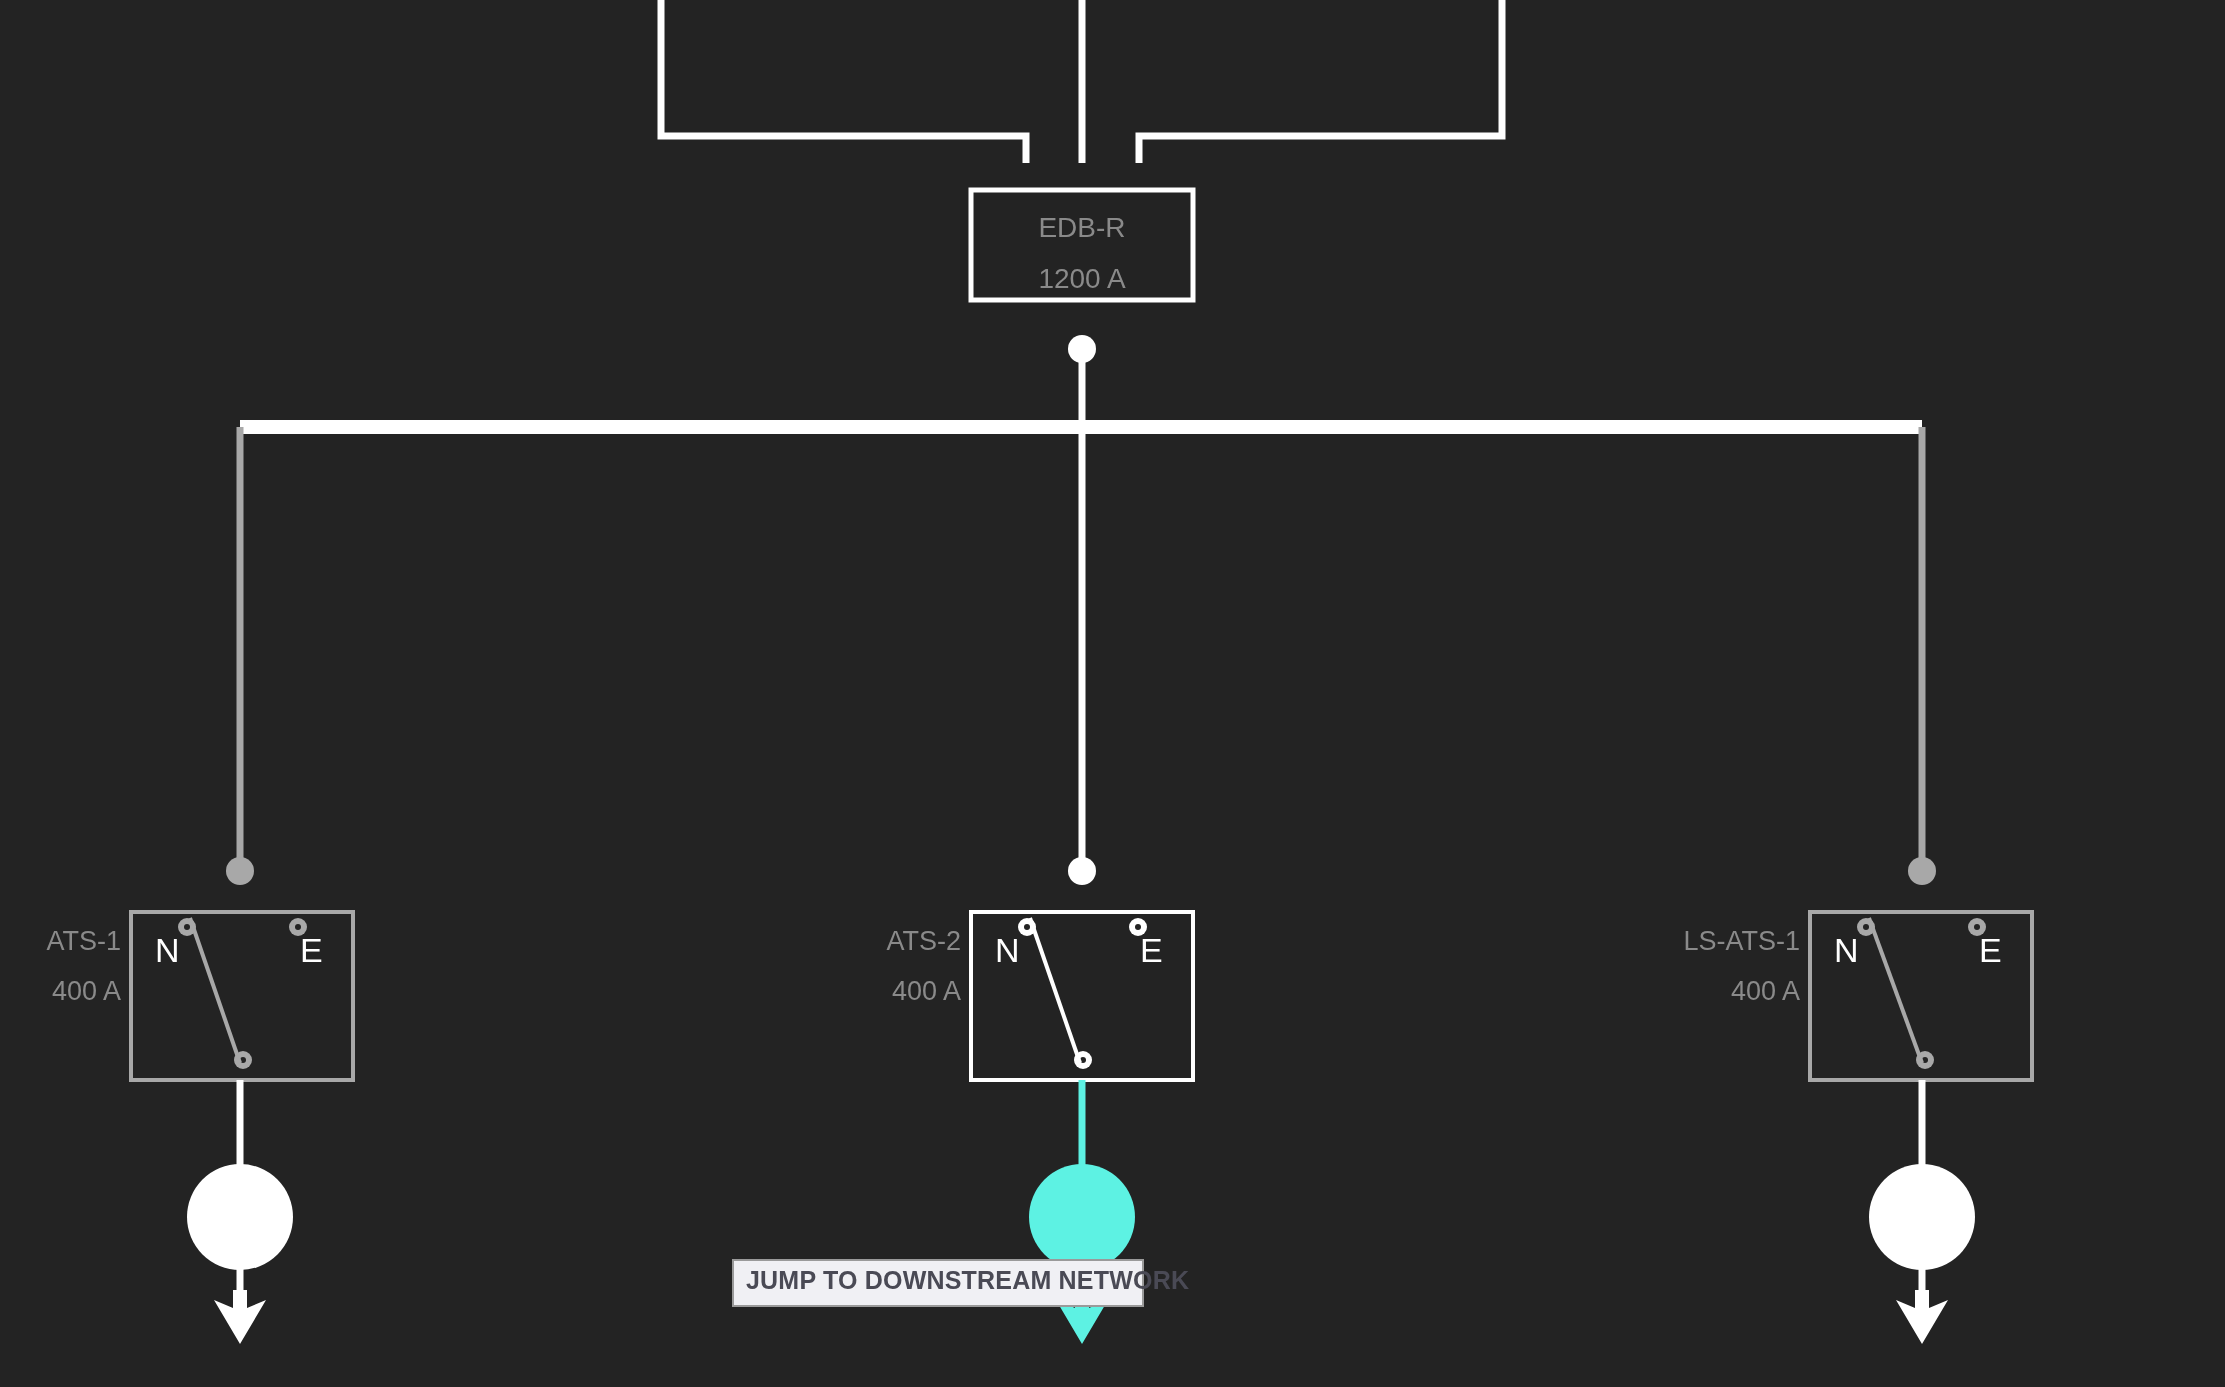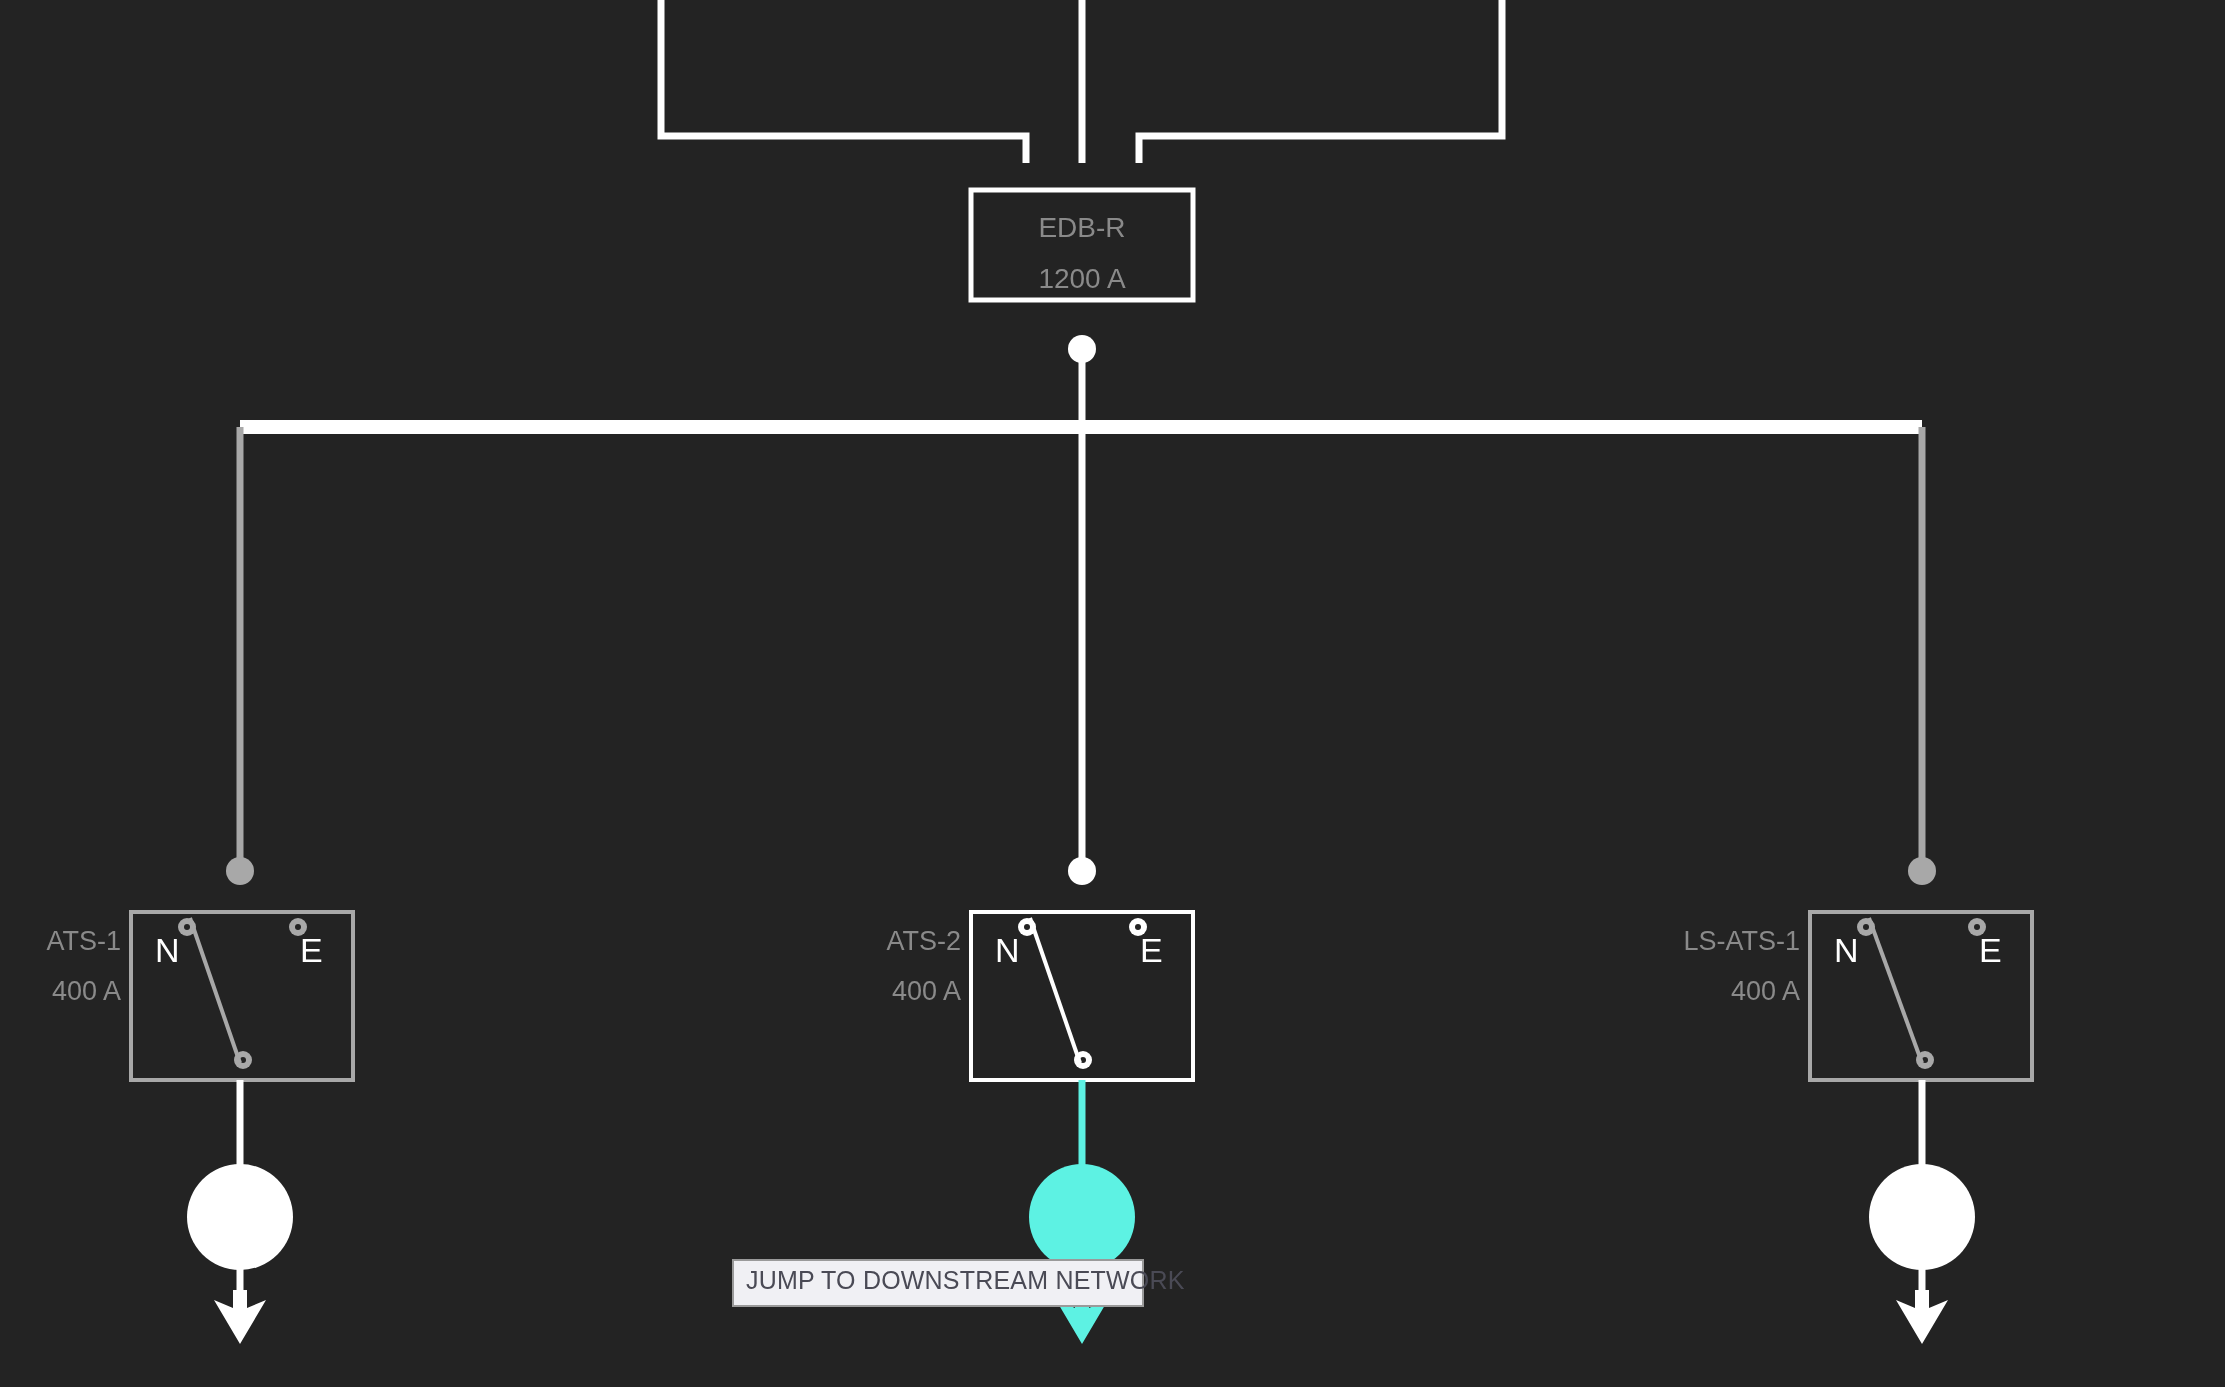--- a/index.html
+++ b/index.html
@@ -52,20 +52,21 @@
     background: #f0f0f4;
     border: 2px solid #9a9a9a;
     box-sizing: border-box;
     font-family: "Liberation Sans", sans-serif;
     font-size: 25px;
     color: #4a4a55;
     letter-spacing: 0.2px;
     white-space: nowrap;
     padding: 7px 12px 9px 12px;
     line-height: 1.0;
+    font-weight: bold;
   }
 </style>
 </head>
 <body>
 
 <div id="diagram-root">
 
   <svg class="canvas" viewBox="0 0 2225 1387">
 
     <g>

